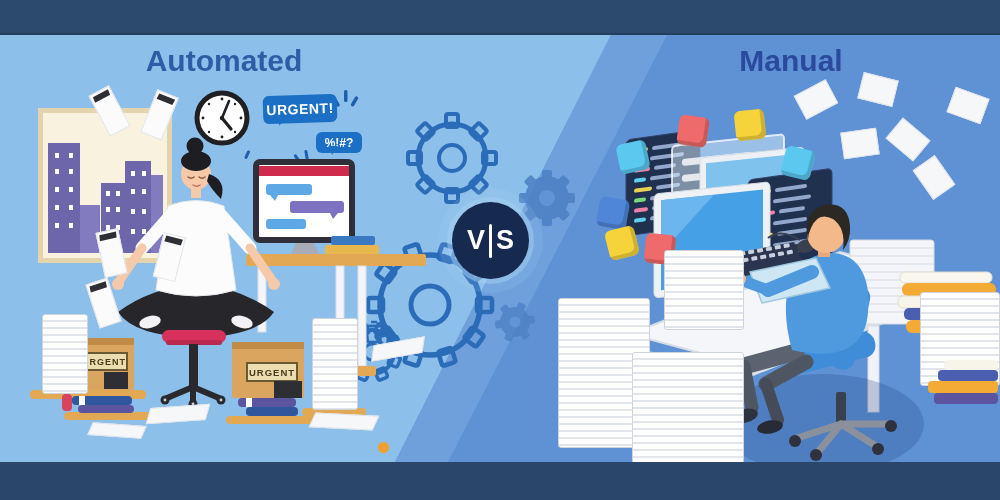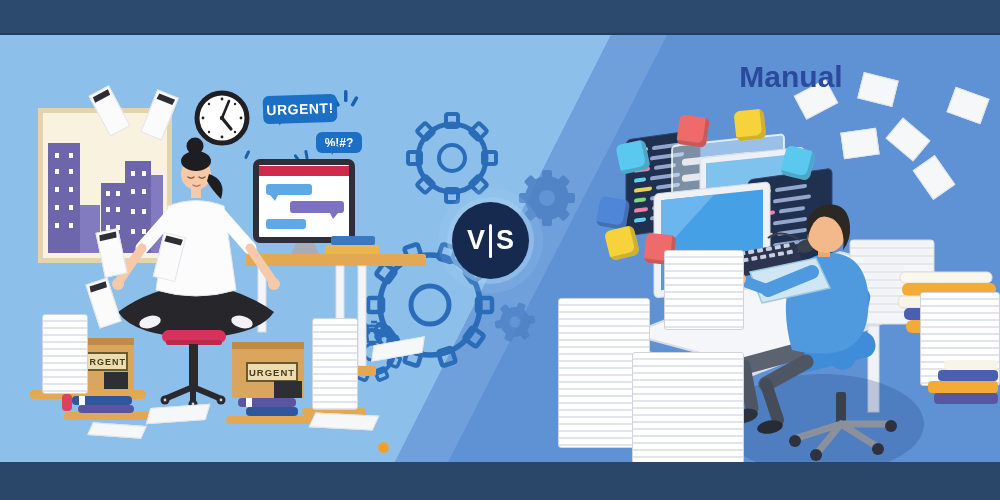--- a/index.html
+++ b/index.html
@@ -9,21 +9,21 @@
   #bg-left{position:absolute;inset:0;background:#8cc0ea;
     clip-path:polygon(0 33px,612px 33px,395px 462px,0 462px);}
   #bg-band{position:absolute;inset:0;background:#6fa0dc;
     clip-path:polygon(612px 33px,668px 33px,448px 462px,395px 462px);}
   #bar-top{position:absolute;left:0;top:0;width:1000px;height:33px;background:#2b4a6d;
     border-bottom:2px solid #223e5d;z-index:9;}
   #bar-bottom{position:absolute;left:0;top:462px;width:1000px;height:38px;background:#2a476a;z-index:9;}
   
   .title{position:absolute;z-index:10;font-weight:bold;font-size:30px;text-align:center;width:200px;}
   #title-automated{left:124px;top:44px;color:#2e5da6;}
-  #title-manual{left:691px;top:44px;color:#2b4a9e;margin-top:16px;}
+  #title-manual{left:691px;top:44px;color:#2b4a9e;}
   
   #vs-badge{position:absolute;left:452px;top:202px;width:77px;height:77px;border-radius:50%;
     background:#16294f;z-index:8;display:flex;align-items:center;justify-content:center;gap:4px;
     box-shadow:0 0 0 5px rgba(165,205,240,.5),0 0 0 14px rgba(165,205,240,.15);}
   #vs-badge span{color:#fff;font-weight:bold;font-size:27px;line-height:1;}
   #vs-badge .bar{display:block;width:3px;height:34px;background:#fff;border-radius:2px;}
   
   .bubble{position:absolute;z-index:10;background:#1b6fc4;color:#fff;font-weight:bold;
     border-radius:6px;display:flex;align-items:center;justify-content:center;}
   .bubble:after{content:'';position:absolute;bottom:-8px;left:14px;border:6px solid transparent;
@@ -444,20 +444,21 @@
   <div class="stack" style="left:664px;top:250px;width:78px;height:78px;"></div>
   <div class="stack" style="left:920px;top:292px;width:78px;height:92px;"></div>
   <div class="book" style="left:944px;top:360px;width:54px;height:10px;background:#f7f4ea;"></div>
   <div class="book" style="left:938px;top:370px;width:60px;height:11px;background:#4a5fb0;"></div>
   <div class="book" style="left:928px;top:381px;width:70px;height:12px;background:#f3ab35;"></div>
   <div class="book" style="left:934px;top:393px;width:64px;height:11px;background:#5b55a0;"></div>
 
   <div id="bar-top"></div>
   <div id="bar-bottom"></div>
 
+  <div id="title-automated" class="title">Automated</div>
   <div id="title-manual" class="title">Manual</div>
 
   <div id="vs-badge">
     <span>V</span>
     <span class="bar"></span>
     <span>S</span>
   </div>
 
   <div id="bubble-urgent" class="bubble">URGENT!</div>
   <div id="bubble-symbols" class="bubble">%!#?</div>

